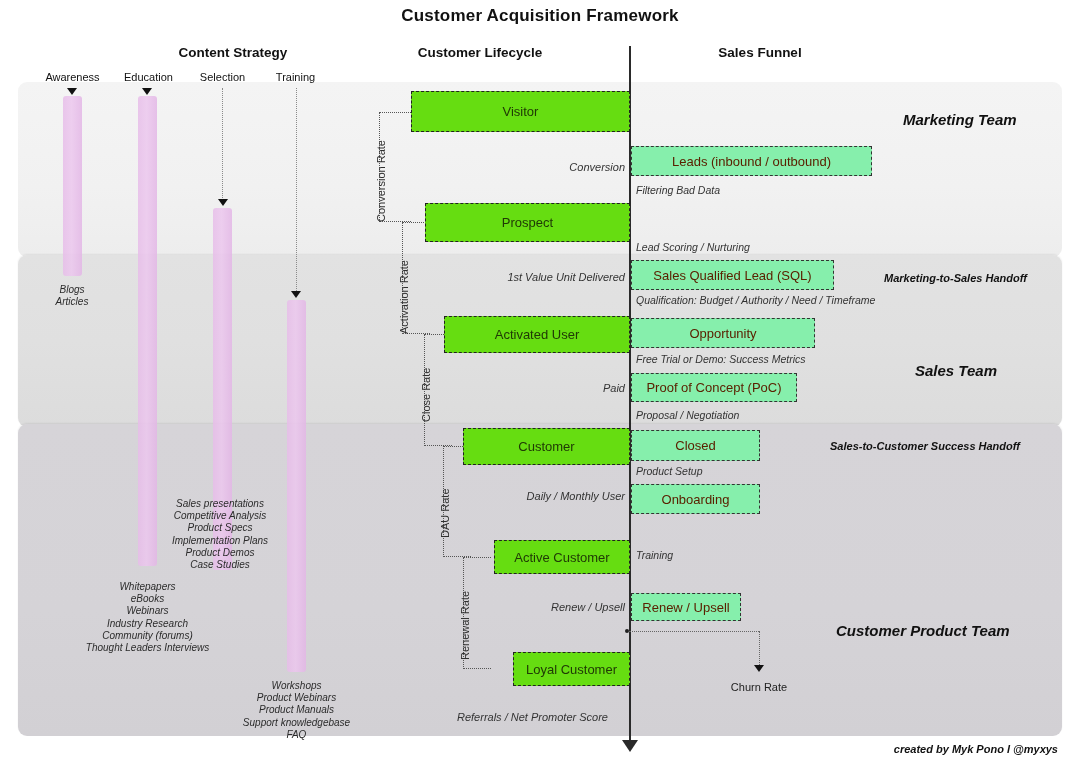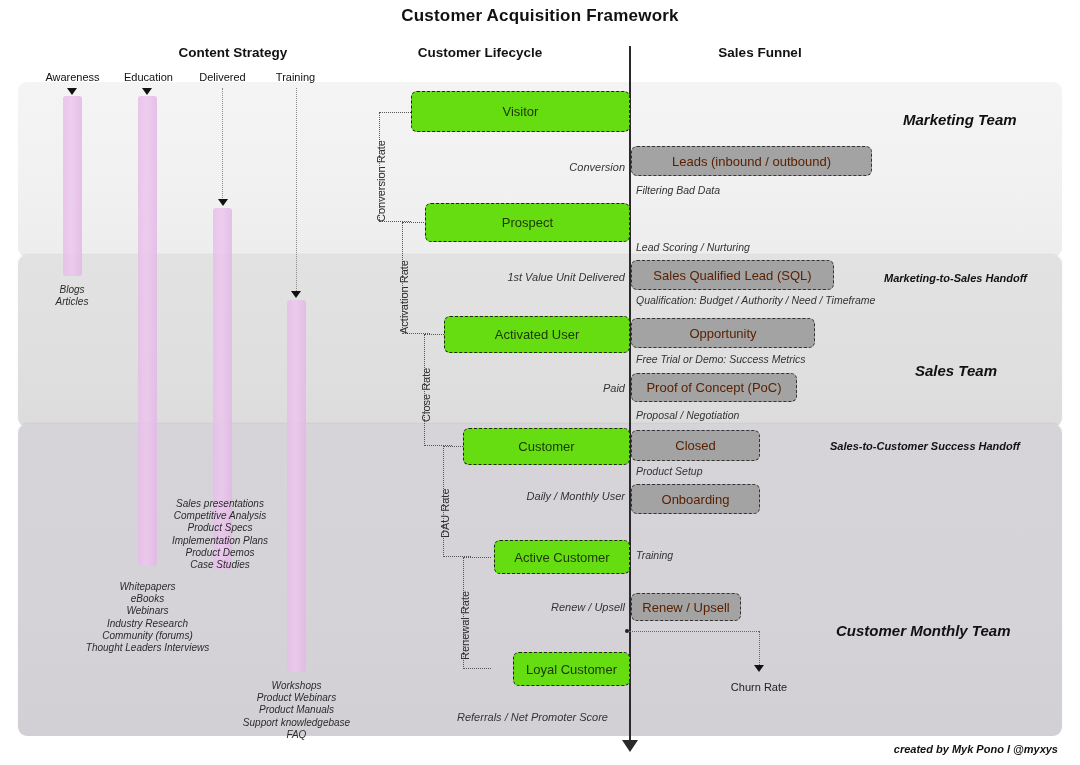--- a/index.html
+++ b/index.html
@@ -45,27 +45,26 @@
   .v-dot{
     position:absolute;width:0;border-left:1px dotted #8a8a8a;
   }
 
   
   .box{
     position:absolute;box-sizing:border-box;
     display:flex;align-items:center;justify-content:center;
     font-size:13px;color:#3a2a1a;
     text-align:center;
-    border-radius:6px;
   }
   .green{
     background:#66dd11;border:1px dashed #222;color:#203a06;
   }
   .orange{
-    background:#a3a3a3;border:1px dashed #333;color:#5a2100;text-align:center;
+    background:#86efac;border:1px dashed #333;color:#5a2100;text-align:center;
   }
 
   
   #axis{
     position:absolute;left:629px;top:46px;width:2px;height:700px;background:#2a2a2a;
   }
   #axis-head{
     position:absolute;left:622px;top:740px;width:0;height:0;
     border-left:8px solid transparent;border-right:8px solid transparent;
     border-top:12px solid #2a2a2a;
@@ -129,21 +128,21 @@
   <div class="col-title" style="left:640px;top:45px;width:240px;">Sales Funnel</div>
 
   <div class="col-title" style="left:20px;top:71px;width:105px;font-size:11px;font-weight:normal;">Awareness</div>
   <div class="down-arrow" style="left:67px;top:88px;"></div>
   <div class="pink-bar" style="left:63px;top:96px;height:180px;"></div>
 
   <div class="col-title" style="left:96px;top:71px;width:105px;font-size:11px;font-weight:normal;">Education</div>
   <div class="down-arrow" style="left:142px;top:88px;"></div>
   <div class="pink-bar" style="left:138px;top:96px;height:470px;"></div>
 
-  <div class="col-title" style="left:170px;top:71px;width:105px;font-size:11px;font-weight:normal;">Delivered</div>
+  <div class="col-title" style="left:170px;top:71px;width:105px;font-size:11px;font-weight:normal;">Selection</div>
   <div class="v-dot" style="left:222px;top:88px;height:112px;"></div>
   <div class="down-arrow" style="left:218px;top:199px;"></div>
   <div class="pink-bar" style="left:213px;top:208px;height:362px;"></div>
 
   <div class="col-title" style="left:243px;top:71px;width:105px;font-size:11px;font-weight:normal;">Training</div>
   <div class="v-dot" style="left:296px;top:88px;height:205px;"></div>
   <div class="down-arrow" style="left:291px;top:291px;"></div>
   <div class="pink-bar" style="left:287px;top:300px;height:372px;"></div>
 
   <div class="content-list" style="left:36px;top:284px;width:72px;">Blogs<br>Articles</div>
@@ -204,17 +203,17 @@
     <div class="churn-h" style="left:629px;top:631px;width:130px;"></div>
     <div class="churn-v" style="left:759px;top:631px;height:36px;"></div>
     <div class="down-arrow" style="left:754px;top:665px;"></div>
     <div class="churn-text" style="left:699px;top:681px;width:120px;">Churn Rate</div>
   </div>
 
   <div class="team-label" style="left:903px;top:111px;">Marketing Team</div>
   <div class="handoff-label" style="left:884px;top:272px;">Marketing-to-Sales Handoff</div>
   <div class="team-label" style="left:915px;top:362px;">Sales Team</div>
   <div class="handoff-label" style="left:830px;top:440px;">Sales-to-Customer Success Handoff</div>
-  <div class="team-label" style="left:836px;top:622px;">Customer Monthly Team</div>
+  <div class="team-label" style="left:836px;top:622px;">Customer Product Team</div>
 
   <div class="credit">created by Myk Pono l @myxys</div>
 
 </div>
 
 </body></html>

